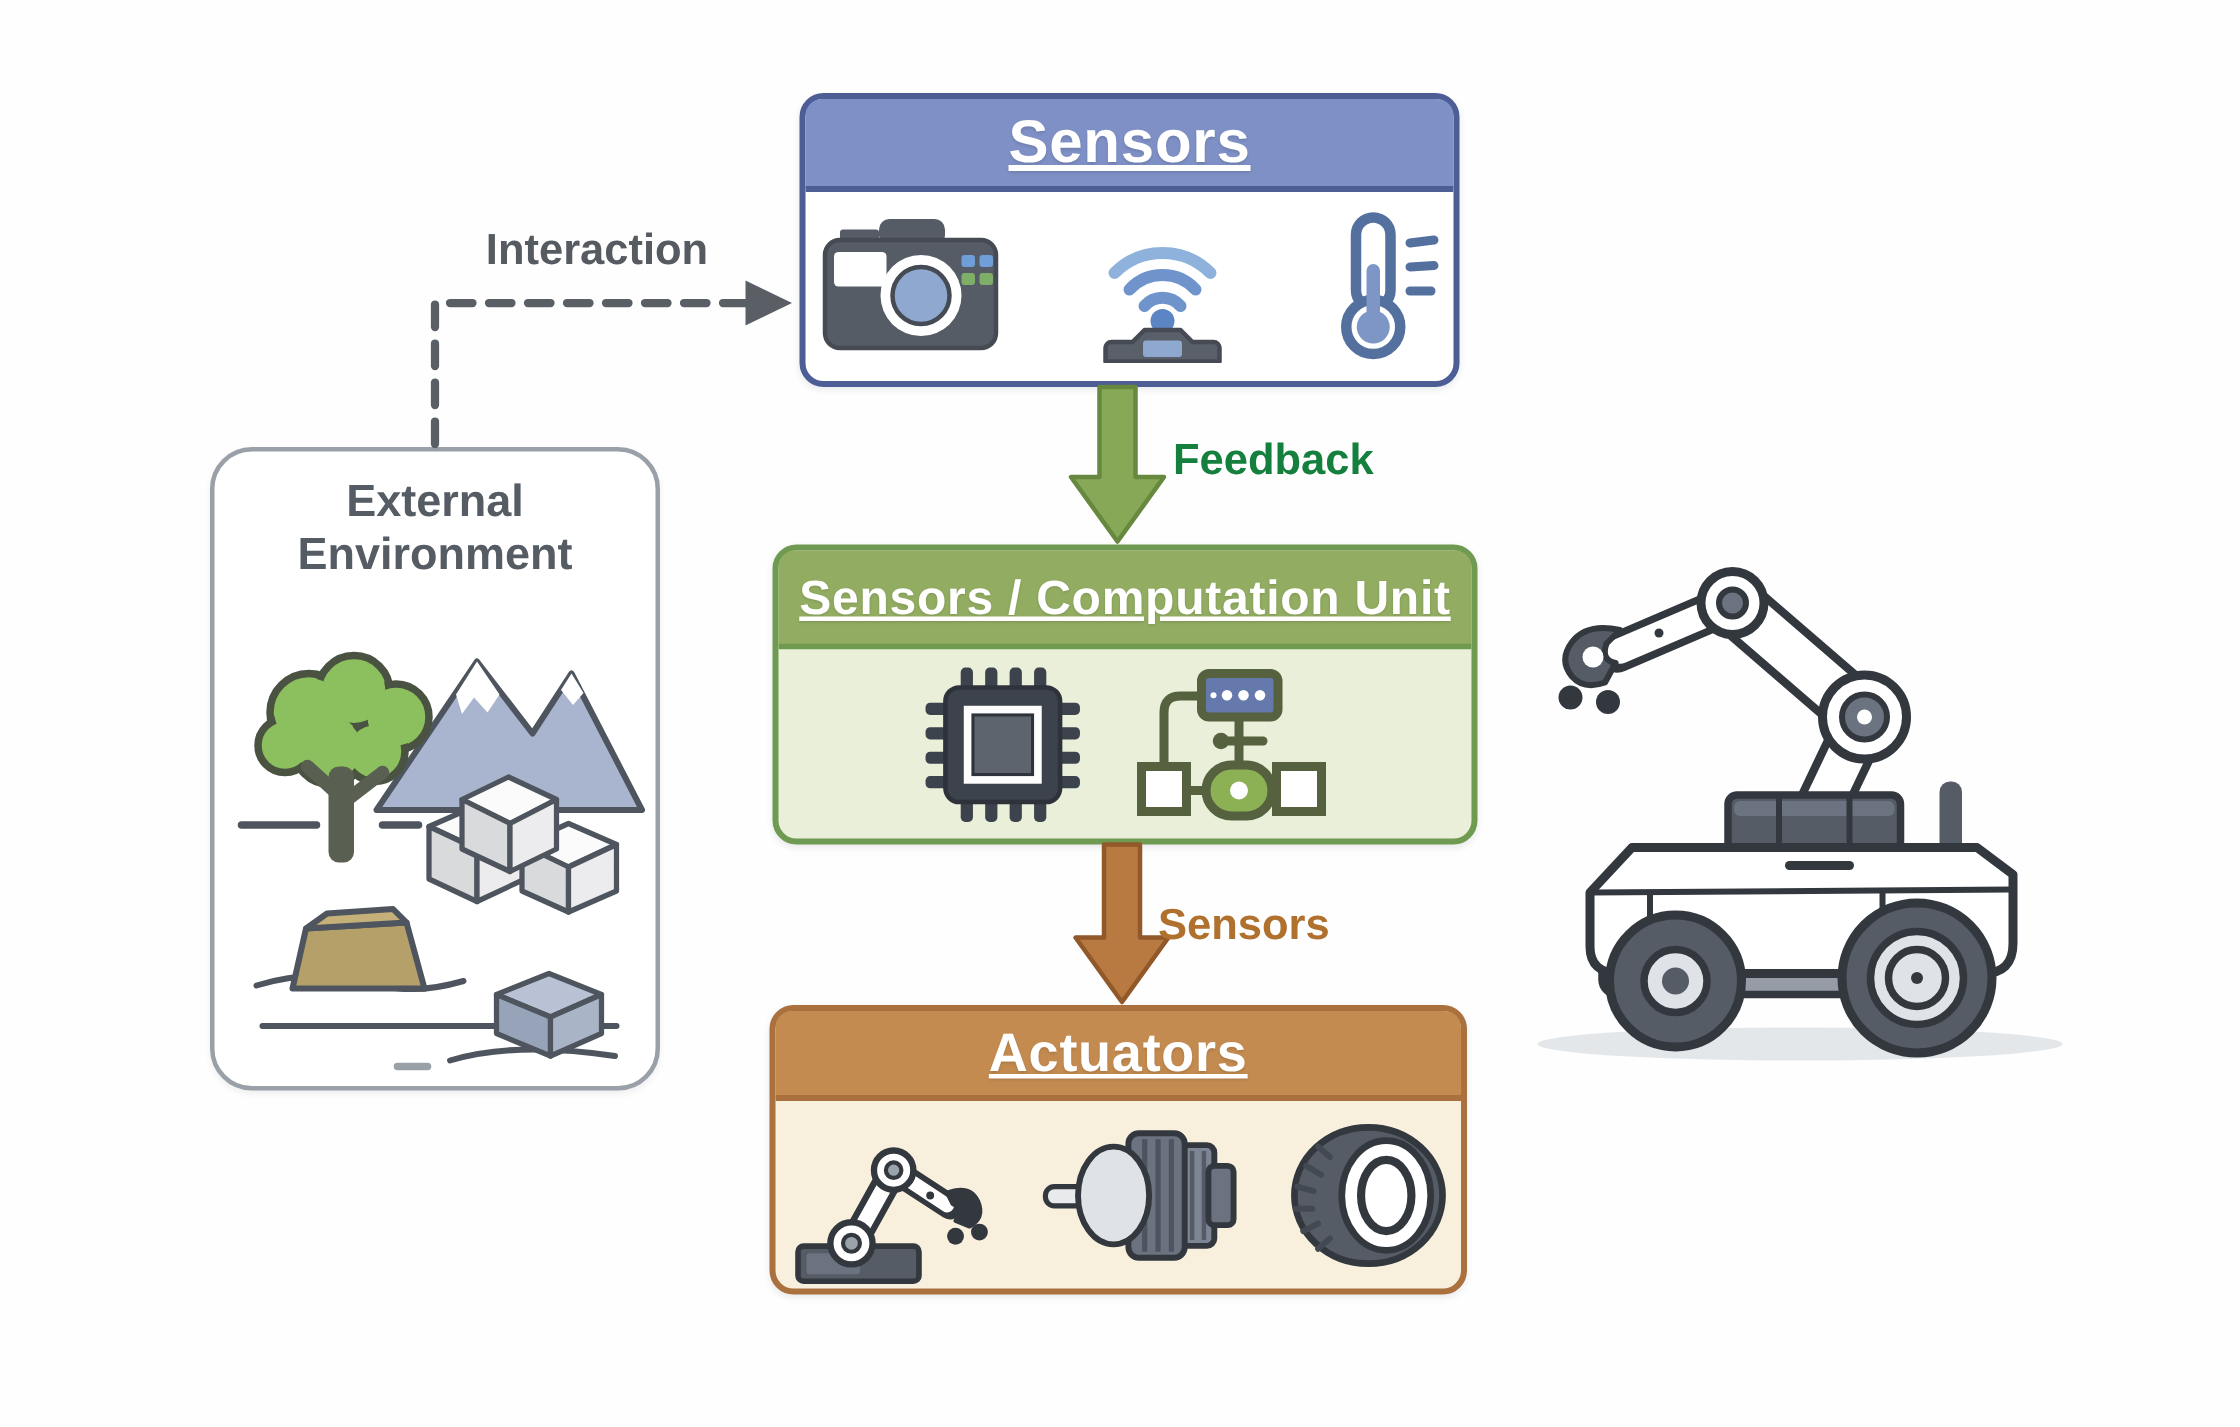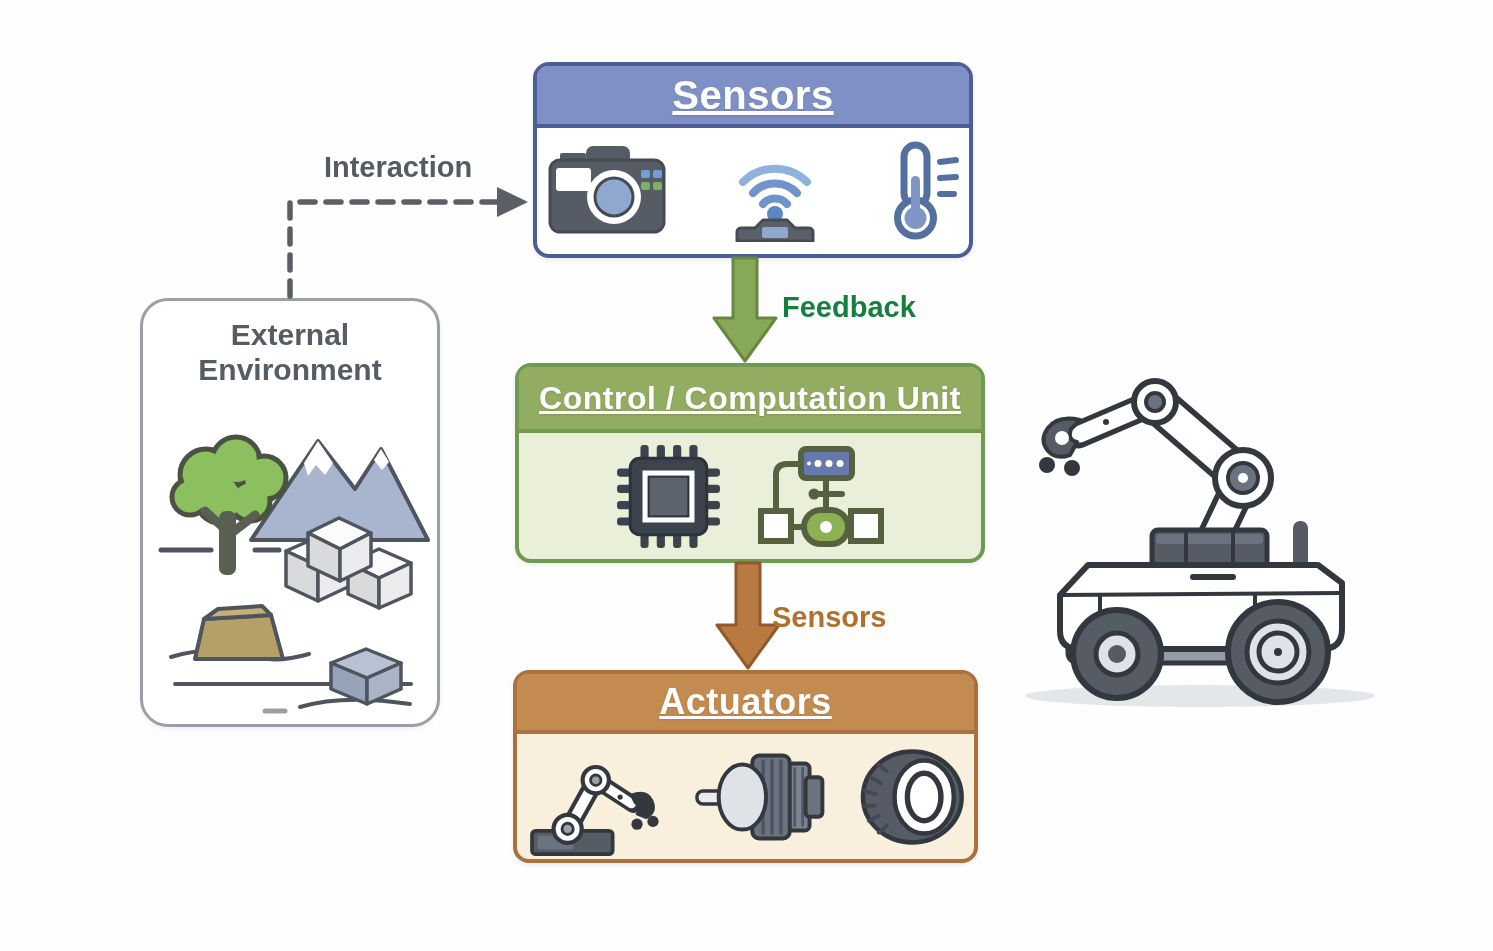--- a/index.html
+++ b/index.html
@@ -137,21 +137,21 @@
         <circle cx="37.5" cy="78" r="11" fill="#7d96c6"></circle>
         <rect x="33" y="36" width="9" height="44" rx="4.5" fill="#7d96c6"></rect>
         <line x1="62" y1="22" x2="78" y2="20" stroke="#54709f" stroke-width="6" stroke-linecap="round"></line>
         <line x1="62" y1="38" x2="78" y2="37" stroke="#54709f" stroke-width="6" stroke-linecap="round"></line>
         <line x1="62" y1="54" x2="76" y2="54" stroke="#54709f" stroke-width="6" stroke-linecap="round"></line>
       </svg>
     </div>
   </div>
 
   <div class="box" style="left: 515px; top: 363px; width: 470px; height: 200px; --bd: #6f9a51; --hdr: #92ac61; --body: #e9efd9;">
-    <div class="box-header" style="height:62px;font-size:32px;">Control / Computation Unit</div>
+    <div class="box-header" style="height:62px;font-size:32px;">Sensors / Computation Unit</div>
     <div class="box-body" style="height:126px;gap:32px;">
       <svg width="107" height="107" viewBox="0 0 105 105">
         <g fill="#3d434c">
           <rect x="25" y="2" width="8" height="16" rx="3"></rect>
             <rect x="41" y="2" width="8" height="16" rx="3"></rect>
           <rect x="57" y="2" width="8" height="16" rx="3"></rect>
             <rect x="73" y="2" width="8" height="16" rx="3"></rect>
           <rect x="25" y="87" width="8" height="16" rx="3"></rect>
             <rect x="41" y="87" width="8" height="16" rx="3"></rect>
           <rect x="57" y="87" width="8" height="16" rx="3"></rect>

